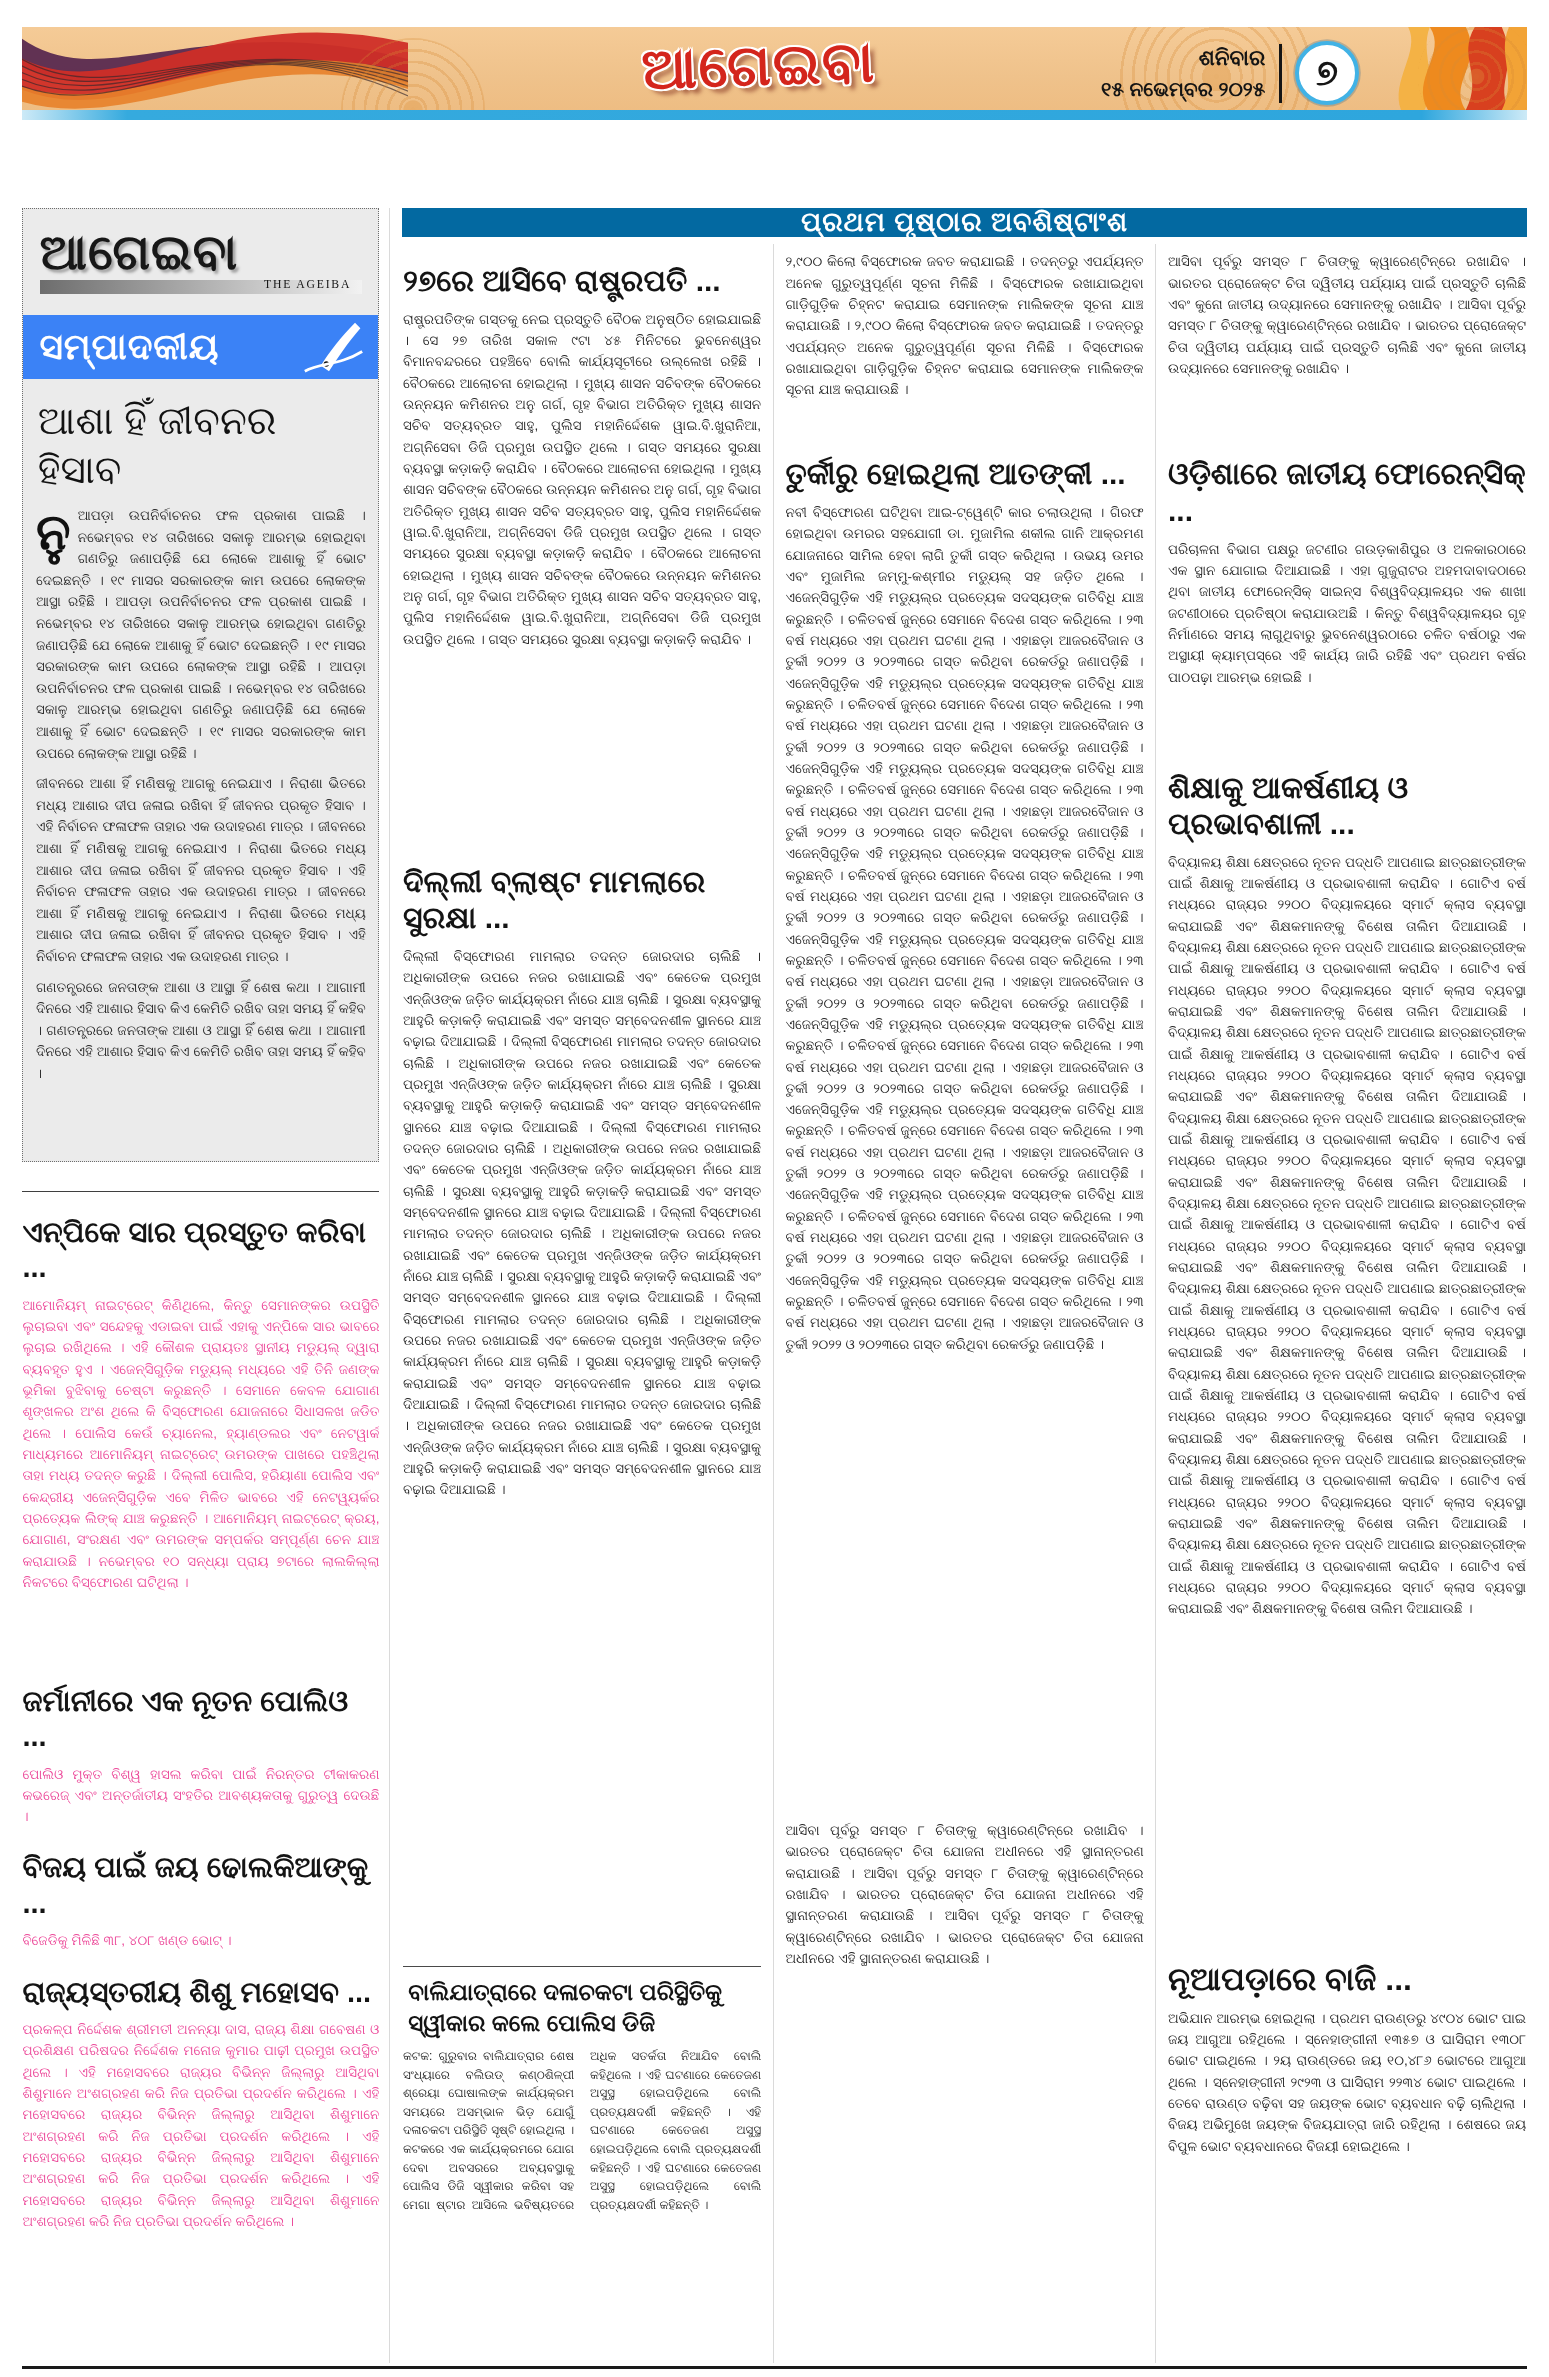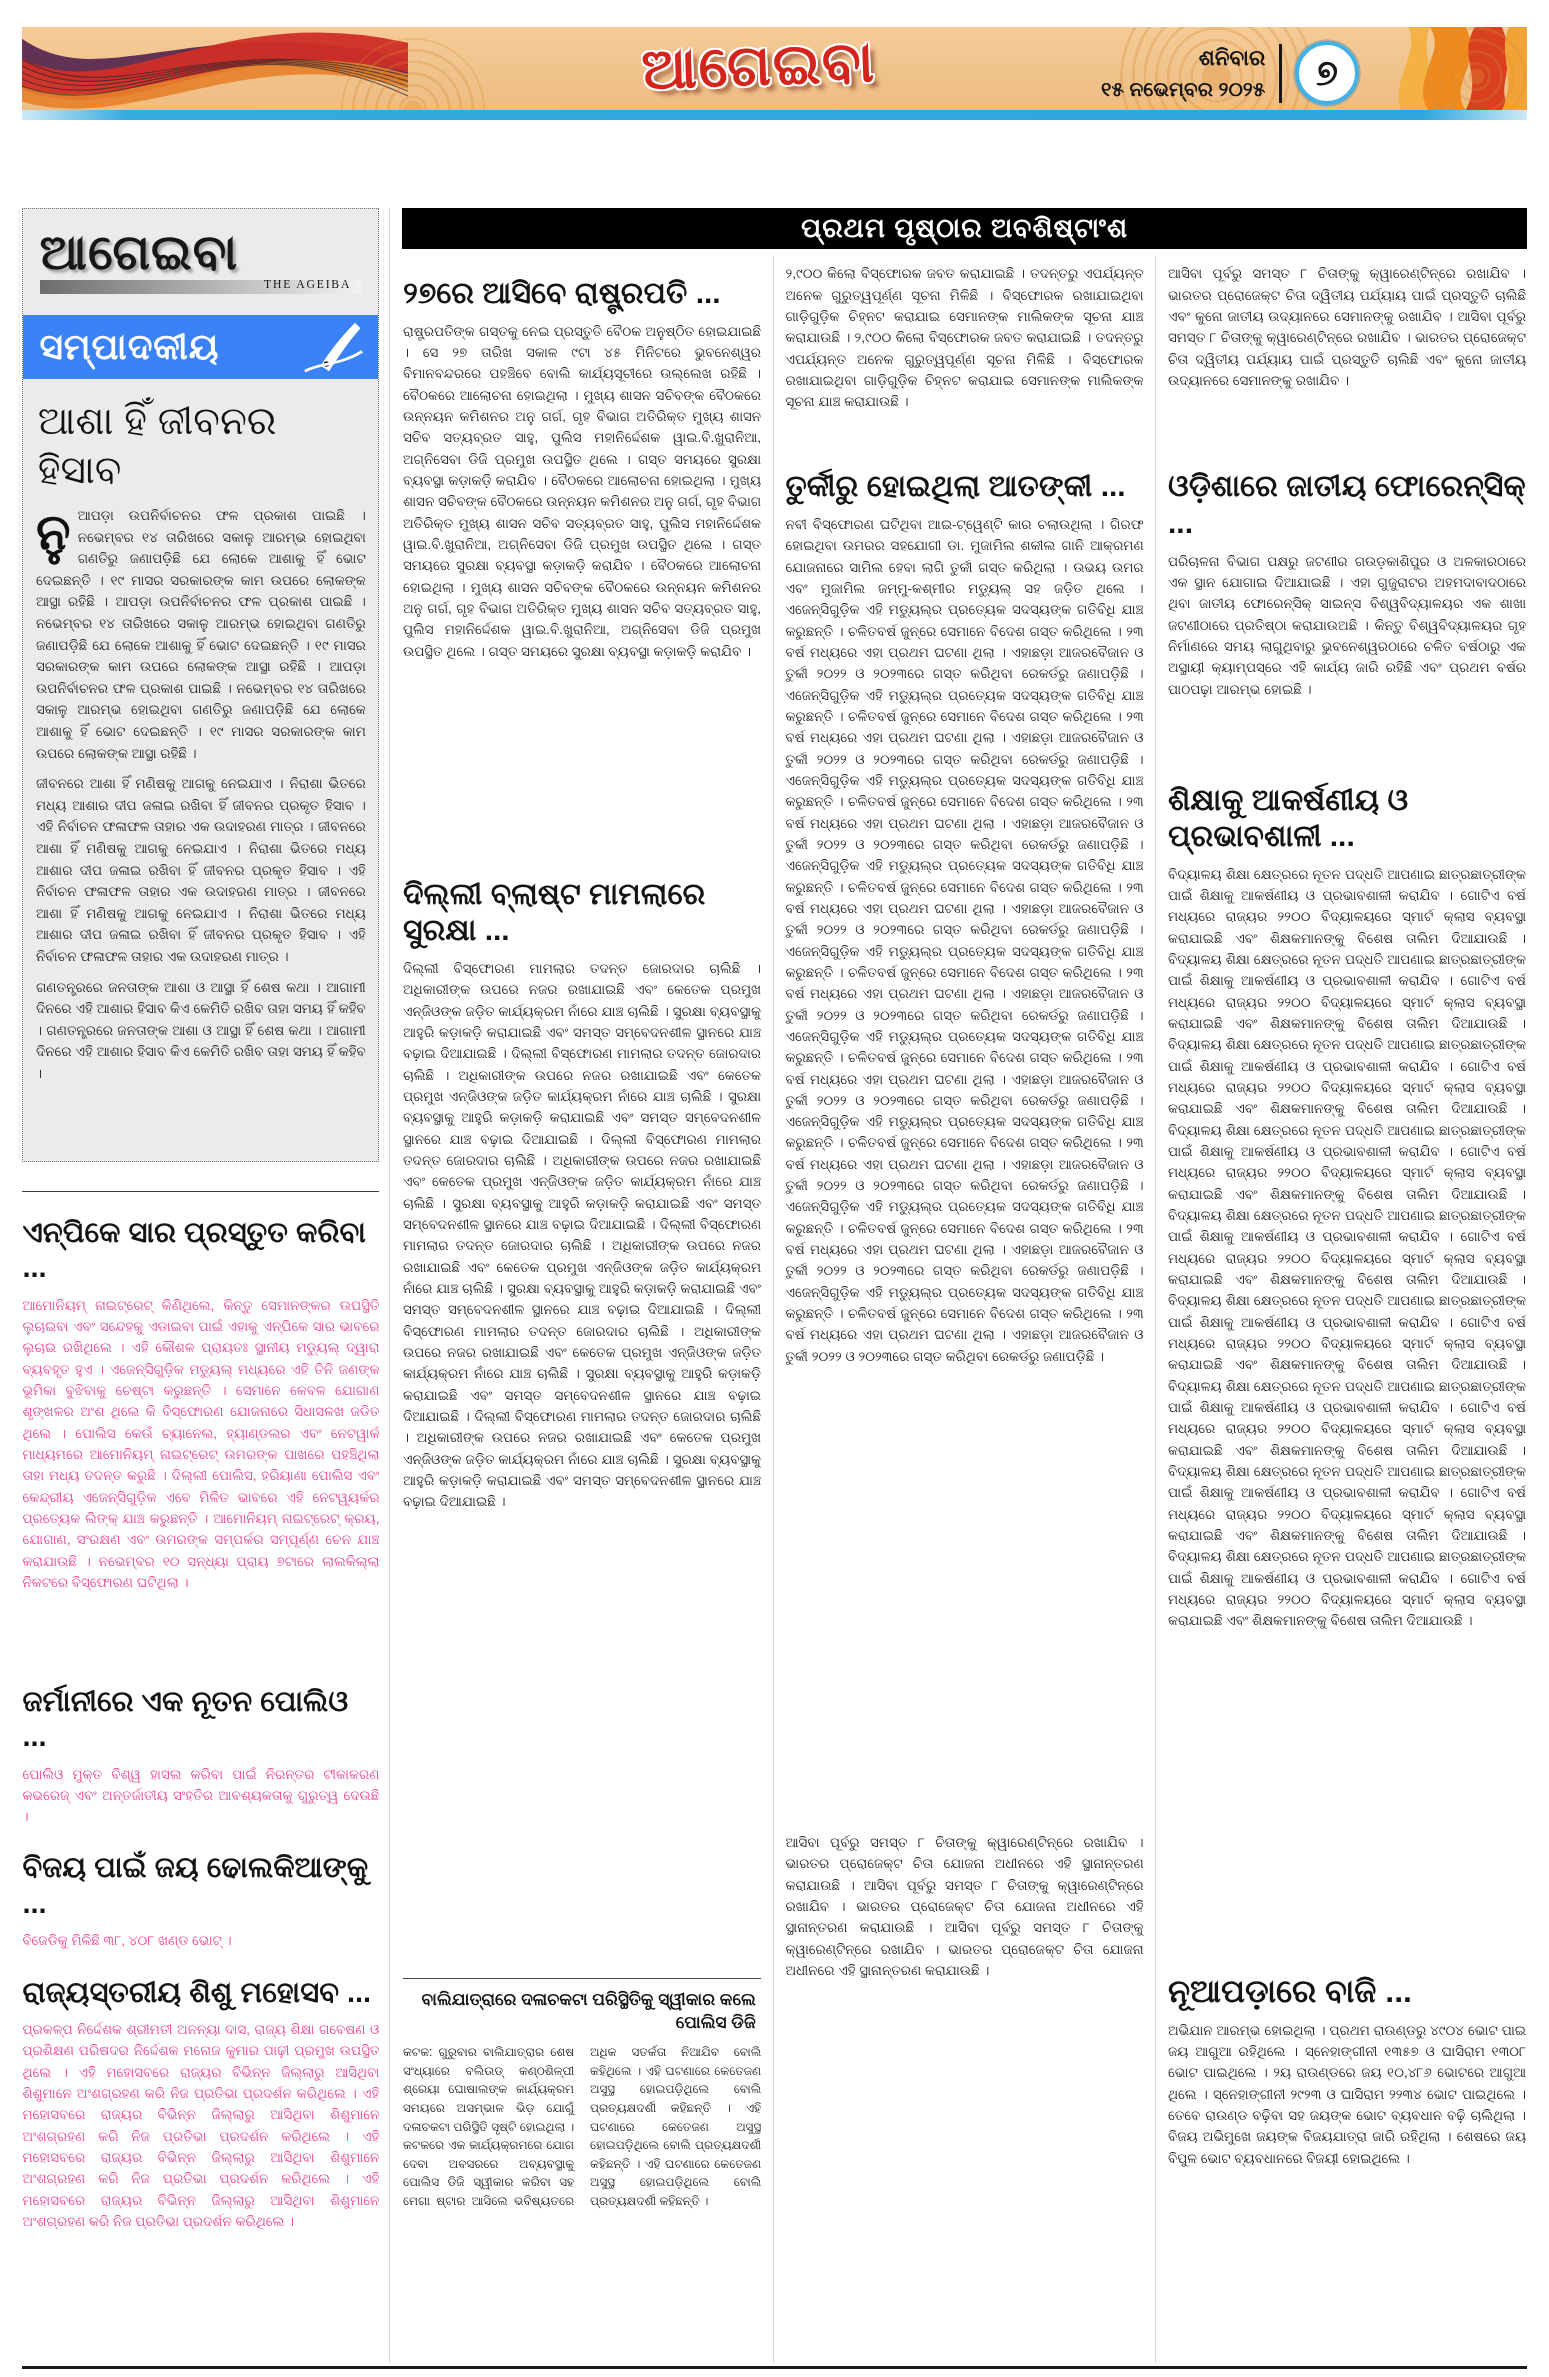--- a/index.html
+++ b/index.html
@@ -28,39 +28,39 @@
   .vline{width:2.7px;height:59px;background:#151515;}
   .pcircle{width:56px;height:56px;border-radius:50%;background:#fff;border:4.5px solid #41b2e5;
      box-shadow:0 0 0 1.8px rgba(36,98,140,.28);display:flex;align-items:center;justify-content:center;}
   .pcircle span{font-size:36px;font-weight:800;color:#161616;line-height:1;}
   .bluestrip{position:absolute;left:22.4px;right:23px;top:110px;height:10px;
      background:linear-gradient(90deg,#cdeaf7 0%,#35aade 7%,#2ea6dd 93%,#cdeaf7 100%);}
   
   .content{position:absolute;left:22.4px;right:23px;top:208px;bottom:14.4px;display:flex;gap:11.7px;overflow:hidden;}
   .col-left{width:368px;flex:none;border-right:0.9px solid #dadada;padding-right:10px;overflow:hidden;box-sizing:border-box;}
   .main{flex:1;min-width:0;display:flex;flex-direction:column;}
-  .bar{height:41px;background:#000000;color:#fff;display:flex;align-items:center;justify-content:center;
+  .bar{height:29px;background:#0369a1;color:#fff;display:flex;align-items:center;justify-content:center;
        font-size:27px;font-weight:700;letter-spacing:0.9px;flex:none;}
   .mcols{flex:1;display:flex;margin-top:7.2px;min-height:0;}
   .mcol{flex:1;min-width:0;padding:0 11.7px;overflow:hidden;}
   .mcol.first{padding-left:0.9px;}
   .mcol.last{padding-right:0.9px;}
   .mcol.mid,.mcol.last{border-left:0.9px solid #dadada;}
   
   .hl{font-size:30px;font-weight:800;color:#141414;line-height:1.22;margin:16px 0 9px;}
   .hl.top{margin-top:19px;}
   .hl.big{font-size:32px;}
   .body{font-size:13.5px;line-height:1.58;color:#242424;text-align:justify;overflow:hidden;}
   .body.lead{margin-top:7.2px;}
   .h-c1a{height:539px;}  .h-c1b{height:1007px;}
   .h-c2l{height:189px;}  .h-c2a{height:1318px;} .h-c2b{height:212px;}
   .h-c3l{height:189px;}  .h-c3a{height:215px;}  .h-c3b{height:1092px;} .h-c3c{height:332px;}
   
   .balibox{margin-top:12.6px;border-top:1.8px solid #4a4a4a;padding-top:9px;}
-  .balihl{font-size:17px;font-weight:800;text-align:right;line-height:1.32;margin:1.8px 5.4px 9px;color:#131313;}
+  .balihl{font-size:23px;font-weight:800;text-align:left;line-height:1.32;margin:1.8px 5.4px 9px;color:#131313;}
   .balibody{columns:2;column-gap:16px;font-size:12px;line-height:1.55;text-align:justify;height:269px;overflow:hidden;color:#242424;}
   
   .edbox{box-sizing:border-box;border:1.8px dotted #6d6d6d;background:#ebebeb;padding:12.6px 12.6px 9px;
          height:954px;overflow:hidden;}
   .edlogo{font-size:49px;font-weight:800;color:#171717;line-height:1.05;letter-spacing:0.9px;margin:5.4px 3.6px 0;
           text-shadow:2.7px 2.7px 2.7px #a2a2a2;}
   .edlogobar{height:13.5px;margin:1.8px 3.6px 0;background:linear-gradient(90deg,#6d6d6d,#f2f2f2);position:relative;}
   .edlogobar span{position:absolute;right:11px;top:-1.8px;font-family:"Liberation Serif",serif;
           font-size:11.7px;font-weight:400;letter-spacing:1.8px;color:#141414;}
   .edbanner{margin:21.5px -12.6px 0;background:#3b82f6;color:#fff;padding:10.8px 16px;position:relative;}

